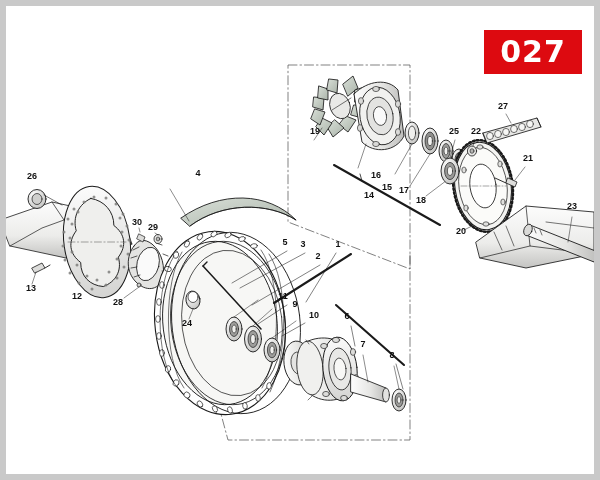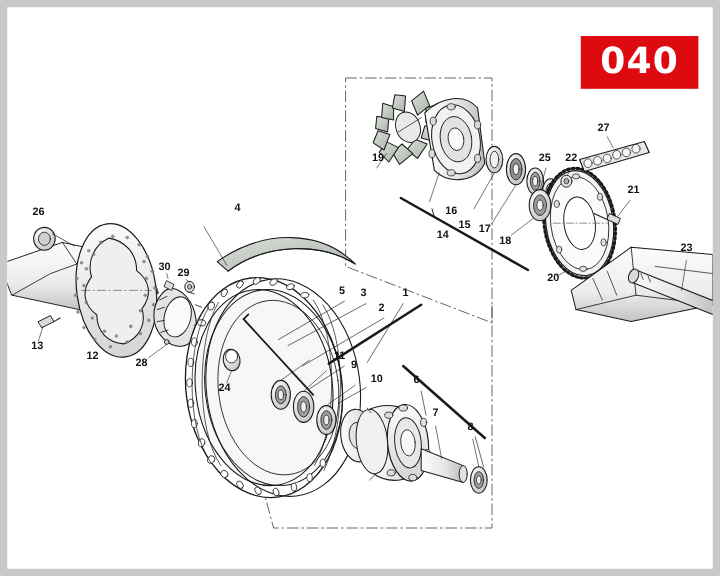--- a/index.html
+++ b/index.html
@@ -452,17 +452,17 @@
           <text class="lbl" x="448" y="128" text-anchor="middle">25</text>
           <text class="lbl" x="26" y="173" text-anchor="middle">26</text>
           <text class="lbl" x="497" y="103" text-anchor="middle">27</text>
           <text class="lbl" x="112" y="299" text-anchor="middle">28</text>
           <text class="lbl" x="147" y="224" text-anchor="middle">29</text>
           <text class="lbl" x="131" y="219" text-anchor="middle">30</text>
         </g>
     </svg>
 
     <div id="badge">
-      <span id="badge-text">040</span>
+      <span id="badge-text">027</span>
     </div>
 
   </div>
 </div>
 
 </body></html>

